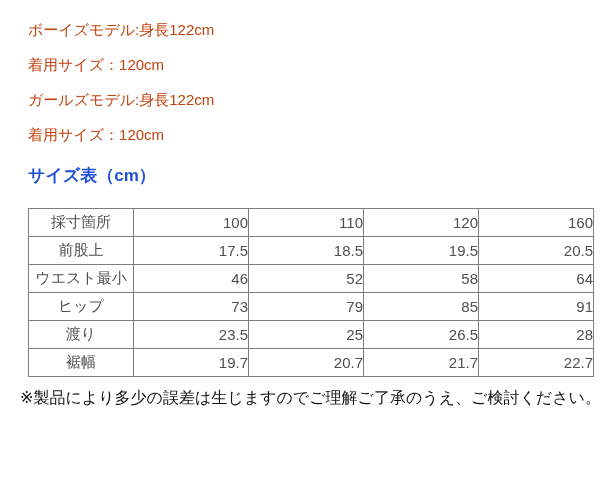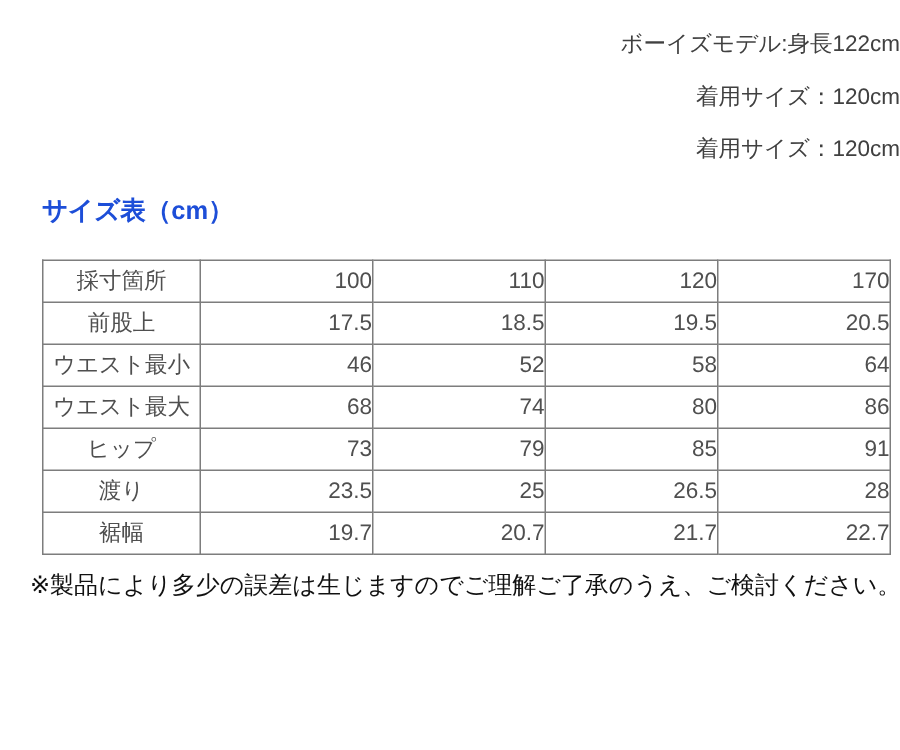--- a/index.html
+++ b/index.html
@@ -12,24 +12,23 @@
     height: 500px;
     font-family: "Liberation Sans", "DejaVu Sans", sans-serif;
     overflow: hidden;
   }
   .content {
     padding: 20px 0 0 28px;
   }
   .info-line {
     font-size: 15px;
     line-height: 20px;
-    color: #404040;
+    color: #c2410c;
     margin: 0 0 15px 0;
     white-space: nowrap;
-    text-align: right;
   }
   .section-title {
     font-size: 17px;
     line-height: 22px;
     color: #1d4ed8;
     margin: 20px 0 21px 0;
     white-space: nowrap;
   }
   table.size-table {
     border-collapse: collapse;
@@ -65,55 +64,49 @@
     white-space: nowrap;
   }
 </style>
 </head>
 <body>
 
 <div class="content">
 
   <p class="info-line">ボーイズモデル:身長122cm</p>
   <p class="info-line">着用サイズ：120cm</p>
+  <p class="info-line">ガールズモデル:身長122cm</p>
   <p class="info-line">着用サイズ：120cm</p>
 
   <h2 class="section-title">サイズ表（cm）</h2>
 
   <table class="size-table">
     <thead>
       <tr>
           <th class="label-cell">採寸箇所</th>
           <th class="value-cell">100</th>
           <th class="value-cell">110</th>
           <th class="value-cell">120</th>
-          <th class="value-cell">170</th>
+          <th class="value-cell">160</th>
         </tr>
     </thead>
     <tbody>
         <tr>
           <th class="label-cell">前股上</th>
           <td class="value-cell">17.5</td>
           <td class="value-cell">18.5</td>
           <td class="value-cell">19.5</td>
           <td class="value-cell">20.5</td>
         </tr>
         <tr>
           <th class="label-cell">ウエスト最小</th>
           <td class="value-cell">46</td>
           <td class="value-cell">52</td>
           <td class="value-cell">58</td>
           <td class="value-cell">64</td>
-        </tr>
-        <tr>
-          <th class="label-cell">ウエスト最大</th>
-          <td class="value-cell">68</td>
-          <td class="value-cell">74</td>
-          <td class="value-cell">80</td>
-          <td class="value-cell">86</td>
         </tr>
         <tr>
           <th class="label-cell">ヒップ</th>
           <td class="value-cell">73</td>
           <td class="value-cell">79</td>
           <td class="value-cell">85</td>
           <td class="value-cell">91</td>
         </tr>
         <tr>
           <th class="label-cell">渡り</th>

